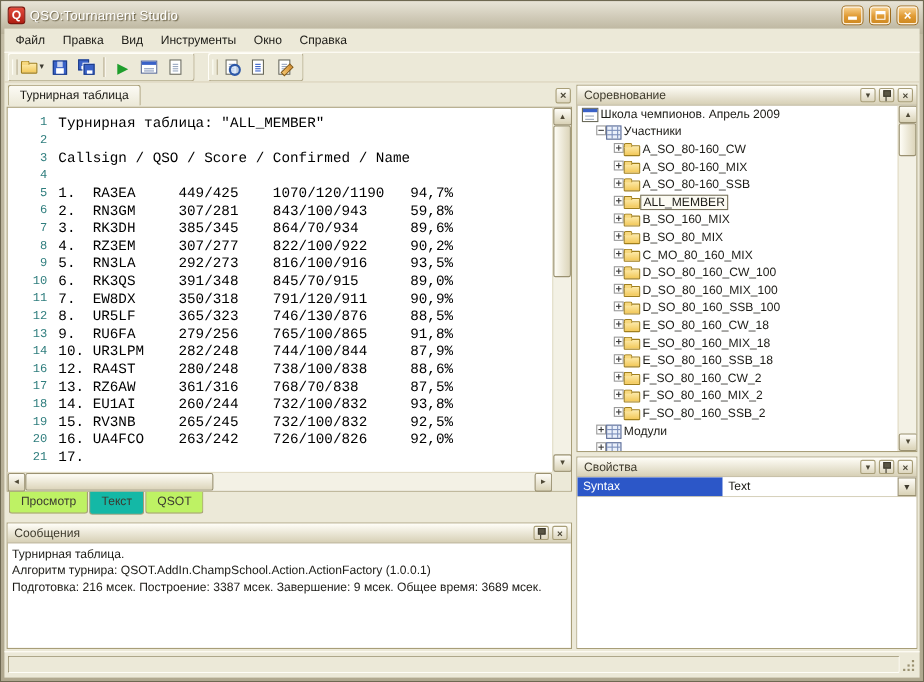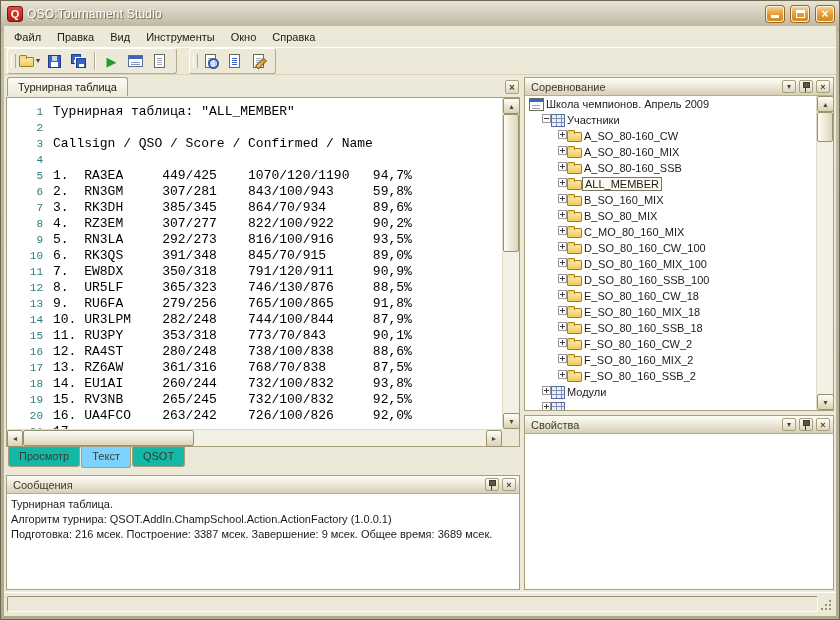--- a/index.html
+++ b/index.html
@@ -65,22 +65,22 @@
 .sb-h{grid-area:2/1;display:flex;background:#f3f1e5;border-top:1px solid #e2dcc6}
 .sb-corner{grid-area:2/2;background:#ece9d8}
 .sb-btn{flex:none;width:17px;height:16px;display:flex;align-items:center;justify-content:center;font-size:7px;color:#4f4936;background:linear-gradient(#fefdf8,#d9d2b6);border:1px solid #9a9171;border-radius:2px}
 .sb-h .sb-btn{width:16px;height:17px}
 .sb-track{flex:1;position:relative;display:block}
 .sb-thumb-v{position:absolute;left:0;right:0;top:0;height:46%;background:linear-gradient(90deg,#fefdf6,#dcd5ba);border:1px solid #9a9171;border-radius:2px}
 .sb-thumb-h{position:absolute;top:0;bottom:0;left:0;width:37%;background:linear-gradient(#fefdf6,#dcd5ba);border:1px solid #9a9171;border-radius:2px}
 .sb-thumb-sm{position:absolute;left:0;right:0;top:0;height:30px;background:linear-gradient(90deg,#fefdf6,#dcd5ba);border:1px solid #9a9171;border-radius:2px}
 
 .view-tabs{height:22px;flex:none;display:flex;gap:1px;padding-left:2px}
-.view-tab{padding:3px 10px 0;height:20px;background:#14b8a6;border:1px solid #a89e78;border-top:none;border-radius:0 0 3px 3px;color:#3c3a30;white-space:nowrap}
-.view-tab.active{background:#7dd3fc;height:21px}
+.view-tab{padding:3px 10px 0;height:20px;background:#bef264;border:1px solid #a89e78;border-top:none;border-radius:0 0 3px 3px;color:#3c3a30;white-space:nowrap}
+.view-tab.active{background:#14b8a6;height:21px}
 
 .panel{border:1px solid #a89e78;background:#fff;display:flex;flex-direction:column;min-height:0}
 .panel-header{height:18px;flex:none;display:flex;align-items:center;gap:3px;padding:0 3px 0 6px;background:linear-gradient(#fffef8,#d7d0b6);border-bottom:1px solid #b6ad8e;color:#3f3b2d}
 .panel-title{flex:1;white-space:nowrap;overflow:hidden}
 .ph-btn{width:14px;height:13px;flex:none;display:flex;align-items:center;justify-content:center;border:1px solid #a89e78;border-radius:2px;background:linear-gradient(#fefdf8,#ddd6be);font-size:9px;font-weight:bold;color:#4a4636}
 .chev{font-size:8px;line-height:1}
 .pin{width:8px;height:10px;position:relative}
 .pin::before{content:"";position:absolute;top:0;left:1px;width:5px;height:4px;background:#5a5645;border:1px solid #3f3b2d}
 .pin::after{content:"";position:absolute;top:6px;left:3px;width:1px;height:4px;background:#3f3b2d}
 
@@ -267,24 +267,20 @@
                 <div class="ed-line">
                   <span class="ln">13</span>
                   <span class="code">9.  RU6FA     279/256    765/100/865     91,8%</span>
                 </div>
 
                 <div class="ed-line">
                   <span class="ln">14</span>
                   <span class="code">10. UR3LPM    282/248    744/100/844     87,9%</span>
                 </div>
 
-                <div class="ed-line">
-                  <span class="ln">15</span>
-                  <span class="code">11. RU3PY     353/318    773/70/843      90,1%</span>
-                </div>
 
                 <div class="ed-line">
                   <span class="ln">16</span>
                   <span class="code">12. RA4ST     280/248    738/100/838     88,6%</span>
                 </div>
 
                 <div class="ed-line">
                   <span class="ln">17</span>
                   <span class="code">13. RZ6AW     361/316    768/70/838      87,5%</span>
                 </div>
@@ -517,20 +513,32 @@
           <div class="panel-header">
             <span class="panel-title">Свойства</span>
             <span class="ph-btn">
                 <span class="chev">▾</span>
               </span>
             <span class="ph-btn">
                 <i class="pin"></i>
               </span>
             <span class="ph-btn">×</span>
           </div>
+          <div class="prop-body">
+            <div style="display:contents">
+              
+            
+                <div class="prop-row">
+                  <span class="prop-name">Syntax</span>
+                  <span class="prop-value">Text</span>
+                  <span class="prop-drop">▼</span>
+                </div>
+              </div>
+            <div class="prop-rest"></div>
+          </div>
         </div>
 
       </div>
     </div>
 
     <div class="statusbar">
       <div class="status-field"></div>
       <div class="grip"></div>
     </div>
 

